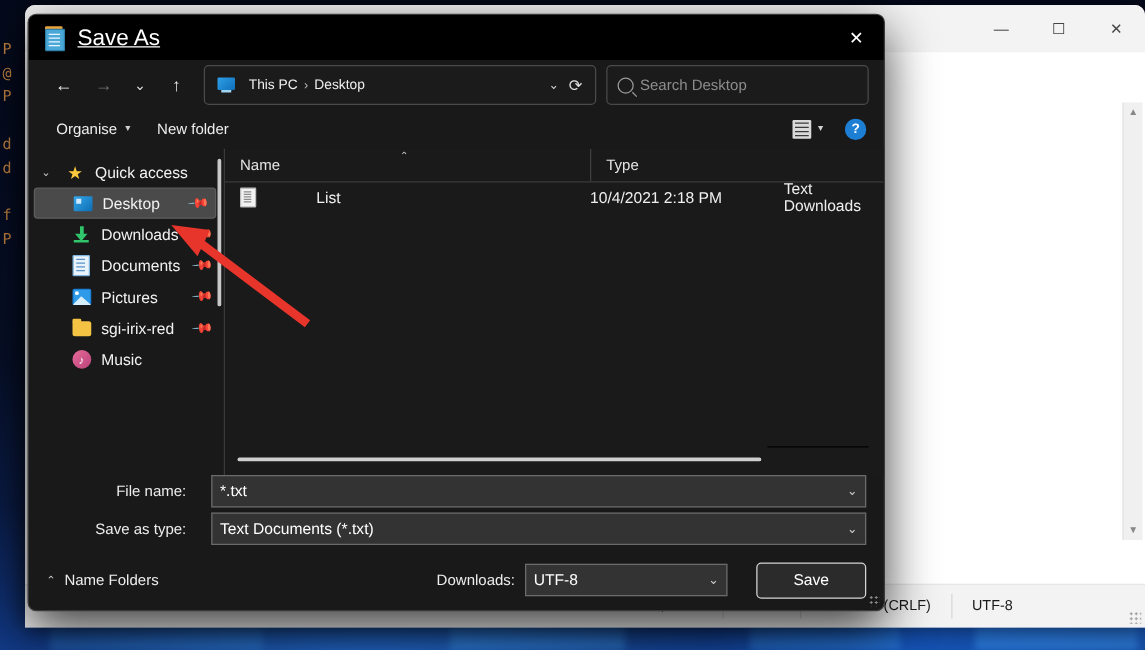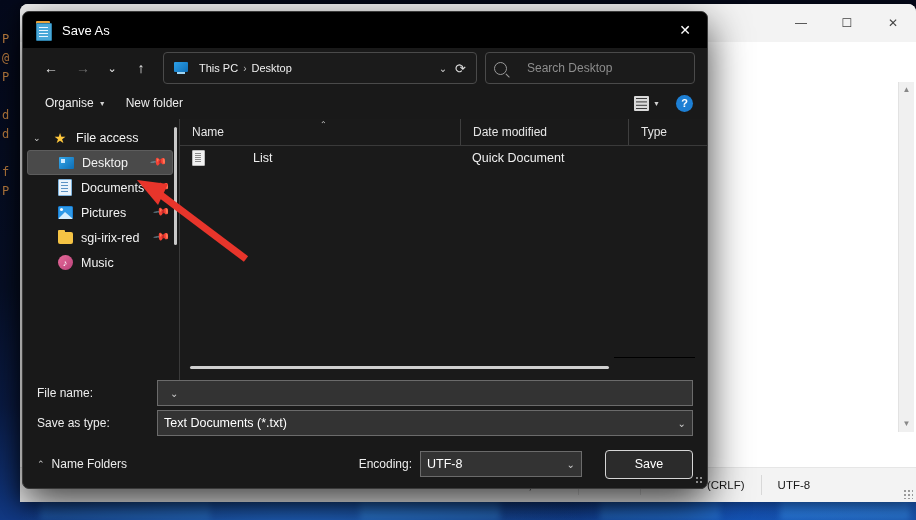--- a/index.html
+++ b/index.html
@@ -60,42 +60,42 @@
     position:absolute;left:22px;top:11px;width:684px;height:476px;
     background:#191919;border:1px solid #3a3a3a;border-radius:7px;overflow:hidden;
     box-shadow:0 14px 40px rgba(0,0,0,.75);
     color:#f0f0f0;font-size:12px;
   }
   #dlg-title{height:36px;display:flex;align-items:center;padding:0 0 0 12px;background:#000000;position:relative;}
   #dlg-title .np-icon{width:17px;height:19px;position:relative;margin-right:10px;}
   #dlg-title .np-icon .pad{position:absolute;left:1px;top:2px;width:14px;height:16px;background:#4aa8d8;border:1px solid #2d7fa8;border-radius:1px;}
   #dlg-title .np-icon .pad::after{content:"";position:absolute;left:2px;top:3px;width:9px;height:1px;box-shadow:0 0 0 0 #fff,0 3px 0 0 #eaf6ff,0 6px 0 0 #eaf6ff,0 9px 0 0 #eaf6ff;background:#eaf6ff;}
   #dlg-title .np-icon .ring{position:absolute;left:1px;top:0;width:14px;height:3px;background:#e8a23a;border-radius:1px;}
-  #dlg-title .ttl{font-size:13px;color:#ffffff;}
+  #dlg-title .ttl{font-size:18px;color:#ffffff;text-decoration:underline;}
   #dlg-close{position:absolute;right:0;top:0;width:44px;height:36px;display:flex;align-items:center;justify-content:center;color:#fff;font-size:14px;}
 
   
   #navrow{height:40px;display:flex;align-items:center;padding:0 12px;gap:0;}
   .navbtn{width:32px;height:30px;display:flex;align-items:center;justify-content:center;color:#e8e8e8;font-size:14px;border-radius:4px;}
   .navbtn.dim{color:#6d6d6d;}
   .navbtn.small{font-size:11px;width:26px;}
   #addressbar{
     flex:1;height:30px;margin-left:6px;border:1px solid #4a4a4a;border-radius:4px;background:#1b1b1b;
     display:flex;align-items:center;padding:0 6px;position:relative;
   }
   #addressbar .pcicon{width:16px;height:13px;margin:0 6px 0 4px;position:relative;}
   #addressbar .pcicon .scr{position:absolute;left:0;top:0;width:14px;height:10px;background:linear-gradient(135deg,#2da0e8,#0f6fb8);border-radius:1px;}
   #addressbar .pcicon .base{position:absolute;left:3px;top:10px;width:8px;height:2px;background:#9fd4f2;}
   #addressbar .crumb{color:#efefef;font-size:11px;padding:0 3px;}
   #addressbar .sep{color:#b9b9b9;font-size:10px;padding:0 2px;}
   #addressbar .caret{margin-left:auto;color:#cfcfcf;font-size:10px;padding:0 6px;}
   #addressbar .refresh{color:#dcdcdc;font-size:13px;padding:0 4px 0 2px;}
   #searchbox{
     width:192px;height:30px;margin-left:8px;border:1px solid #4a4a4a;border-radius:4px;background:#1b1b1b;
-    display:flex;align-items:center;padding:0 8px;gap:20px;text-align:center;
+    display:flex;align-items:center;padding:0 8px;gap:5px;text-align:center;
   }
   #searchbox .mag{width:11px;height:11px;border:1.4px solid #9a9a9a;border-radius:50%;position:relative;}
   #searchbox .mag::after{content:"";position:absolute;right:-4px;bottom:-3px;width:5px;height:1.4px;background:#9a9a9a;transform:rotate(45deg);}
   #searchbox .ph{color:#8d8d8d;font-size:12px;}
 
   
   #cmdbar{height:30px;display:flex;align-items:center;padding:0 12px;gap:0;}
   #cmdbar .cmd{padding:0 10px;height:24px;display:flex;align-items:center;gap:5px;color:#ececec;font-size:12px;border-radius:3px;}
   #cmdbar .tri{font-size:7px;color:#d0d0d0;}
   #cmdbar .right{margin-left:auto;display:flex;align-items:center;gap:4px;padding-right:2px;}
@@ -144,21 +144,21 @@
   .fl-row .c-name{display:flex;align-items:center;gap:8px;padding-left:12px;}
   .txt-icon{width:11px;height:14px;background:#f2f2f2;border:1px solid #bdbdbd;border-radius:1px;position:relative;flex:none;}
   .txt-icon::after{content:"";position:absolute;left:2px;top:2px;width:6px;height:1px;background:#8b8b8b;box-shadow:0 2px 0 #8b8b8b,0 4px 0 #8b8b8b,0 6px 0 #8b8b8b,0 8px 0 #8b8b8b;}
   #fl-hscroll{position:absolute;left:10px;bottom:10px;right:12px;height:4px;}
   #fl-hscroll .thumb{position:absolute;left:0;top:0;width:83%;height:3px;background:#cfcfcf;border-radius:2px;}
   #fl-hscroll .track{position:absolute;right:0;top:-9px;width:16%;height:1px;background:#000;}
 
   
   #dlg-form{position:absolute;left:0;right:0;bottom:48px;height:60px;padding:0 14px;}
   .frow{display:flex;align-items:center;height:26px;margin-bottom:4px;}
-  .frow .lbl{width:112px;padding-right:8px;font-size:12px;color:#ededed;}
+  .frow .lbl{width:112px;text-align:right;padding-right:20px;font-size:12px;color:#ededed;}
   .frow .combo{
     flex:1;height:24px;background:#333333;border:1px solid #6b6b6b;display:flex;align-items:center;
     padding:0 6px;font-size:12.5px;color:#ffffff;position:relative;
   }
   .frow .combo .cv{flex:1;}
   .frow .combo .cc{color:#cfcfcf;font-size:10px;padding-left:6px;}
 
   #dlg-footer{position:absolute;left:0;right:0;bottom:0;height:48px;display:flex;align-items:center;padding:0 14px;}
   #hidefolders{display:flex;align-items:center;gap:7px;font-size:12px;color:#ededed;}
   #hidefolders .up{font-size:9px;color:#cfcfcf;}
@@ -275,31 +275,40 @@
   </div>
 
   <div id="dlg-main">
 
     <div id="sidebar">
       <div class="sb-item">
         <span class="chev">⌄</span>
         <span class="ico">
             <span class="ic-star">★</span>
           </span>
-        <span>File access</span>
+        <span>Quick access</span>
       </div>
 
       <div class="sb-item sel indent">
         <span class="ico">
             <span class="ic-desktop"></span>
           </span>
         <span>Desktop</span>
         <span class="pin">📌</span>
       </div>
 
+      <div class="sb-item indent">
+        <span class="ico">
+            <span class="ic-dl">
+              <span class="ic-dlbar"></span>
+            </span>
+          </span>
+        <span>Downloads</span>
+        <span class="pin">📌</span>
+      </div>
 
       <div class="sb-item indent">
         <span class="ico">
             <span class="ic-doc"></span>
           </span>
         <span>Documents</span>
         <span class="pin">📌</span>
       </div>
 
       <div class="sb-item indent">
@@ -331,66 +340,65 @@
 
       <div id="sb-scrollbar"></div>
     </div>
 
     <div id="filelist">
       <div id="fl-header">
         <div class="col" style="width:268px;">
           <span>Name</span>
           <span class="sortcaret">⌃</span>
         </div>
-        <div class="col" style="width:143px;">
-          <span>Date modified</span>
-        </div>
         <div class="col" style="flex:1;margin-left:12px;">
           <span>Type</span>
         </div>
       </div>
       <div id="fl-rows">
         <div class="fl-row">
           <div class="c-name" style="width:268px;gap:48px;">
             <span class="txt-icon"></span>
             <span>List</span>
           </div>
-          <div style="flex:1;padding-left:12px;">Quick Document</div>
+          <div style="width:143px;padding-left:12px;">10/4/2021 2:18 PM</div>
+          <div style="flex:1;padding-left:12px;">Text Downloads</div>
         </div>
       </div>
       <div id="fl-hscroll">
         <div class="track"></div>
         <div class="thumb"></div>
       </div>
     </div>
   </div>
 
   <div id="dlg-form">
     <div class="frow">
       <div class="lbl">File name:</div>
       <div class="combo">
+        <span class="cv">*.txt</span>
         <span class="cc">⌄</span>
       </div>
     </div>
     <div class="frow">
       <div class="lbl">Save as type:</div>
       <div class="combo">
         <span class="cv">Text Documents (*.txt)</span>
         <span class="cc">⌄</span>
       </div>
     </div>
   </div>
 
   <div id="dlg-footer">
     <div id="hidefolders">
       <span class="up">⌃</span>
       <span>Name Folders</span>
     </div>
     <div id="enc-wrap">
-      <span class="lbl">Encoding:</span>
+      <span class="lbl">Downloads:</span>
       <div id="enc-combo">
         <span class="cv">UTF-8</span>
         <span class="cc">⌄</span>
       </div>
       <div class="dbtn primary">Save</div>
     </div>
     <div id="dlg-grip"></div>
   </div>
 </div>
 

